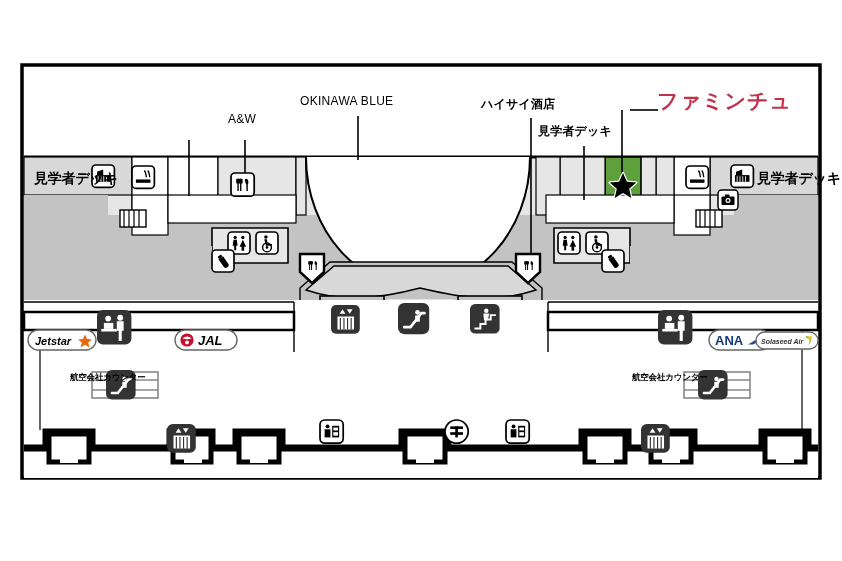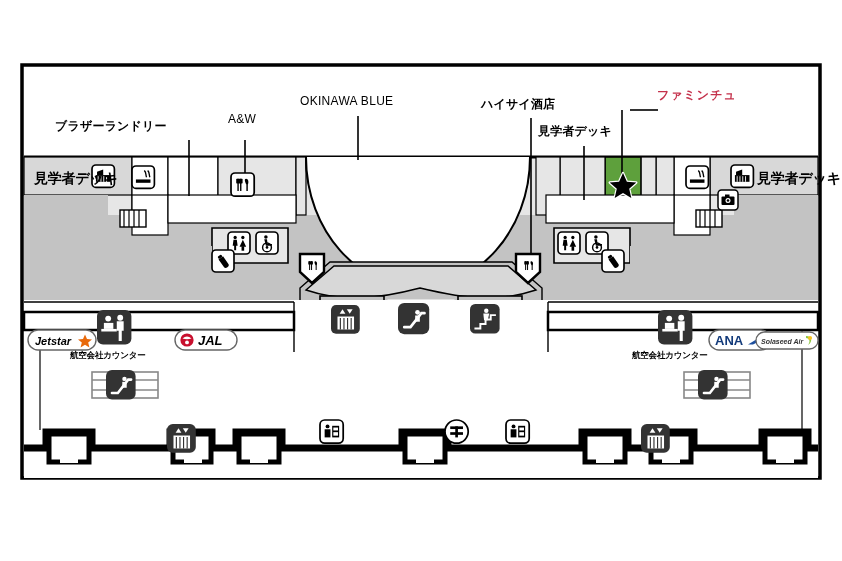--- a/index.html
+++ b/index.html
@@ -37,35 +37,36 @@
   .lbl-shop {
     font-size: 12px;
     letter-spacing: 0.2px;
     font-weight: bold;
   }
   .lbl-latin {
     font-size: 12px;
     letter-spacing: 0.3px;
   }
   .lbl-highlight {
-    font-size: 12px;
+    font-size: 21px;
     font-weight: bold;
     color: #c4314b;
     letter-spacing: 1px;
     line-height: 1.25;
   }
   .lbl-small {
     font-size: 14px;
     letter-spacing: -0.2px;
     font-weight: bold;
   }
   .lbl-counter {
     font-size: 8.5px;
     letter-spacing: -0.2px;
     font-weight: bold;
+    margin-top: 22px;
   }
 </style>
 </head>
 <body>
 
 <div id="map-root">
 
   <svg id="map-svg" viewBox="0 0 842 561" xmlns="http://www.w3.org/2000/svg">
 
     <defs>
@@ -488,21 +489,20 @@
 
     <g transform="translate(756,332)">
       <rect x="0" y="0" width="62" height="17" rx="8.5" fill="#ffffff" stroke="#666666" stroke-width="1.3"></rect>
       <text x="5" y="11.8" font-family="'Liberation Sans', sans-serif" font-size="7" font-weight="bold" font-style="italic" fill="#333333">Solaseed Air</text>
       <path d="M50,4 C56,4 57,10 52,13 C55,9 53,6 50,6 Z" fill="#8cc63f"></path>
       <circle cx="54" cy="6" r="2.1" fill="#f6c324"></circle>
     </g>
 
   </svg>
 
-  <div class="lbl lbl-shop" style="left:55px; top:120px;">ブラザーランドリー</div>
 
   <div class="lbl lbl-latin" style="left:228px; top:113px;">A&amp;W</div>
 
   <div class="lbl lbl-latin" style="left:300px; top:95px;">OKINAWA BLUE</div>
 
   <div class="lbl lbl-shop" style="left:481px; top:98px;">ハイサイ酒店</div>
 
   <div class="lbl lbl-shop" style="left:538px; top:125px;">見学者デッキ</div>
 
   <div class="lbl lbl-highlight" style="left:657px; top:88px;">ファミンチュ</div>

